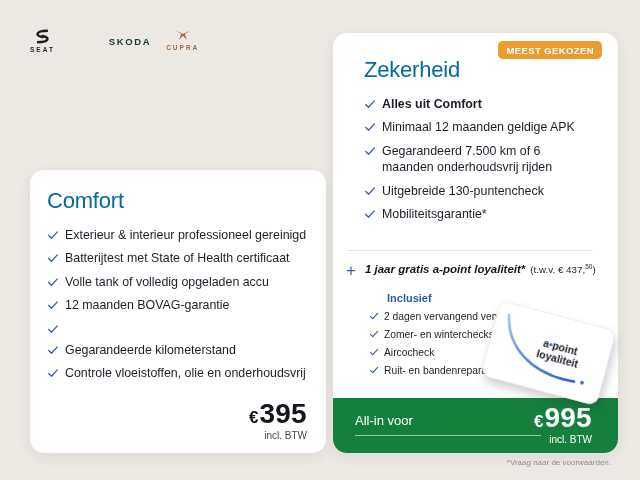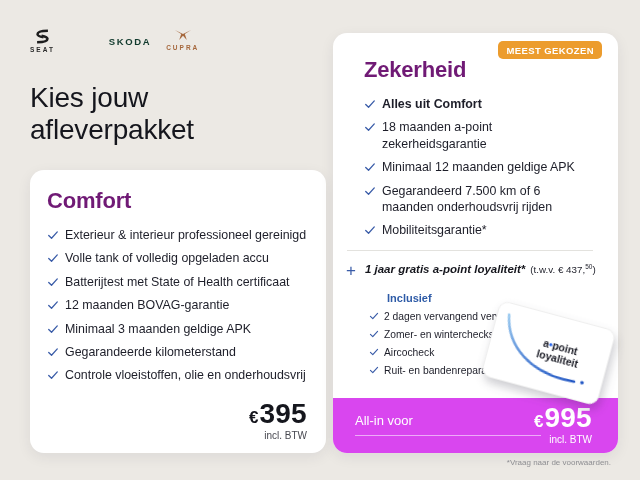--- a/index.html
+++ b/index.html
@@ -27,21 +27,21 @@
   }
 
   
   .card {
     position: absolute; background: #FFFFFF; border-radius: 14px;
     box-shadow: 0 4px 14px rgba(40,40,60,0.08);
   }
   .card-comfort { left: 30px; top: 170px; width: 296px; height: 283px; padding: 18px 17px; }
   .card-zekerheid { left: 333px; top: 33px; width: 285px; height: 420px; padding: 24px 31px; }
 
-  .card h2 { font-size: 22px; font-weight: 700; color: #701a75; letter-spacing: -0.2px; }
+  .card h2 { font-size: 22px; font-weight: 400; color: #0369a1; letter-spacing: -0.2px; }
 
   .checklist { list-style: none; margin-top: 13px; display: flex; flex-direction: column; gap: 7px; }
   .checklist li { display: flex; align-items: flex-start; gap: 6px; font-size: 12.4px; line-height: 1.32; color: #1D1E29; }
   .checklist li .check-icon { flex: 0 0 12px; width: 12px; height: 12px; margin-top: 2px; }
   .checklist li.strong span.txt { font-weight: 700; }
 
   
   .price-block { position: absolute; right: 19px; bottom: 12px; text-align: right; color: #15161D; }
   .price-amount { display: flex; align-items: baseline; justify-content: flex-end; }
   .price-amount .cur { font-size: 17px; font-weight: 600; margin-right: 1px; }
@@ -70,21 +70,21 @@
   .sub-list li .check-icon { flex: 0 0 10px; width: 10px; height: 10px; margin-top: 1px; }
 
   .loyalty-card {
     position: absolute; left: 155px; top: 281px; z-index: 2;
     transform: rotate(15deg);
     filter: drop-shadow(3px 5px 5px rgba(30,30,50,0.22));
   }
 
   .bluebar {
     position: absolute; left: 0; right: 0; bottom: 0; height: 55px; z-index: 1;
-    background: #d946ef; border-radius: 0 0 14px 14px; color: #fff;
+    background: #15803d; border-radius: 0 0 14px 14px; color: #fff;
   }
   .bluebar .allin-label { position: absolute; left: 22px; top: 15px; font-size: 13px; font-weight: 500; }
   .bluebar .rule { position: absolute; left: 22px; top: 37px; width: 186px; height: 1px; background: rgba(255,255,255,0.55); }
   .bluebar .price-amount { position: absolute; right: 26px; top: 4px; }
   .bluebar .cur { font-size: 17px; font-weight: 600; }
   .bluebar .amt { font-size: 28px; font-weight: 700; }
   .bluebar .price-note { position: absolute; right: 26px; top: 36px; font-size: 10px; color: #fff; }
 
   .disclaimer { position: absolute; right: 29px; top: 458px; font-size: 8px; color: #8E8E92; }
 </style>
@@ -105,57 +105,52 @@
       <span class="label">SKODA</span>
     </div>
     <div class="brand cupra">
       <svg width="18" height="13" viewBox="0 0 20 14">
         <path d="M1 1 l7 4.2 -2.2 6.8 4.2 -4.6 4.2 4.6 -2.2 -6.8 7 -4.2 -9 4.4 z" fill="#A5673C"></path>
       </svg>
       <span class="label">CUPRA</span>
     </div>
   </div>
 
-  <h1 class="page-title">
-    <span>Kies jouw</span><br>
-    <span>afleverpakket</span>
-  </h1>
 
   <section class="card card-comfort">
     <h2>Comfort</h2>
     <ul class="checklist">
       <li>
         <svg class="check-icon" viewBox="0 0 14 14">
             <path d="M2 7.5 L5.3 10.8 L12 3.4" fill="none" stroke="#3A5CA8" stroke-width="1.5" stroke-linecap="round" stroke-linejoin="round"></path>
           </svg>
         <span class="txt">Exterieur &amp; interieur professioneel gereinigd</span>
       </li>
       <li>
         <svg class="check-icon" viewBox="0 0 14 14">
             <path d="M2 7.5 L5.3 10.8 L12 3.4" fill="none" stroke="#3A5CA8" stroke-width="1.5" stroke-linecap="round" stroke-linejoin="round"></path>
           </svg>
+        <span class="txt">Batterijtest met State of Health certificaat</span>
+      </li>
+      <li>
+        <svg class="check-icon" viewBox="0 0 14 14">
+            <path d="M2 7.5 L5.3 10.8 L12 3.4" fill="none" stroke="#3A5CA8" stroke-width="1.5" stroke-linecap="round" stroke-linejoin="round"></path>
+          </svg>
         <span class="txt">Volle tank of volledig opgeladen accu</span>
       </li>
       <li>
         <svg class="check-icon" viewBox="0 0 14 14">
             <path d="M2 7.5 L5.3 10.8 L12 3.4" fill="none" stroke="#3A5CA8" stroke-width="1.5" stroke-linecap="round" stroke-linejoin="round"></path>
           </svg>
-        <span class="txt">Batterijtest met State of Health certificaat</span>
-      </li>
-      <li>
-        <svg class="check-icon" viewBox="0 0 14 14">
-            <path d="M2 7.5 L5.3 10.8 L12 3.4" fill="none" stroke="#3A5CA8" stroke-width="1.5" stroke-linecap="round" stroke-linejoin="round"></path>
-          </svg>
         <span class="txt">12 maanden BOVAG-garantie</span>
       </li>
       <li>
         <svg class="check-icon" viewBox="0 0 14 14">
             <path d="M2 7.5 L5.3 10.8 L12 3.4" fill="none" stroke="#3A5CA8" stroke-width="1.5" stroke-linecap="round" stroke-linejoin="round"></path>
           </svg>
-        <span class="txt">Minimaal 3 maanden geldige APK</span>
       </li>
       <li>
         <svg class="check-icon" viewBox="0 0 14 14">
             <path d="M2 7.5 L5.3 10.8 L12 3.4" fill="none" stroke="#3A5CA8" stroke-width="1.5" stroke-linecap="round" stroke-linejoin="round"></path>
           </svg>
         <span class="txt">Gegarandeerde kilometerstand</span>
       </li>
       <li>
         <svg class="check-icon" viewBox="0 0 14 14">
             <path d="M2 7.5 L5.3 10.8 L12 3.4" fill="none" stroke="#3A5CA8" stroke-width="1.5" stroke-linecap="round" stroke-linejoin="round"></path>
@@ -179,33 +174,33 @@
       <li class="strong">
         <svg class="check-icon" viewBox="0 0 14 14">
             <path d="M2 7.5 L5.3 10.8 L12 3.4" fill="none" stroke="#3A5CA8" stroke-width="1.5" stroke-linecap="round" stroke-linejoin="round"></path>
           </svg>
         <span class="txt">Alles uit Comfort</span>
       </li>
       <li>
         <svg class="check-icon" viewBox="0 0 14 14">
             <path d="M2 7.5 L5.3 10.8 L12 3.4" fill="none" stroke="#3A5CA8" stroke-width="1.5" stroke-linecap="round" stroke-linejoin="round"></path>
           </svg>
-        <span class="txt">18 maanden a-point zekerheidsgarantie</span>
-      </li>
-      <li>
-        <svg class="check-icon" viewBox="0 0 14 14">
-            <path d="M2 7.5 L5.3 10.8 L12 3.4" fill="none" stroke="#3A5CA8" stroke-width="1.5" stroke-linecap="round" stroke-linejoin="round"></path>
-          </svg>
         <span class="txt">Minimaal 12 maanden geldige APK</span>
       </li>
       <li>
         <svg class="check-icon" viewBox="0 0 14 14">
             <path d="M2 7.5 L5.3 10.8 L12 3.4" fill="none" stroke="#3A5CA8" stroke-width="1.5" stroke-linecap="round" stroke-linejoin="round"></path>
           </svg>
         <span class="txt">Gegarandeerd 7.500 km of 6 maanden onderhoudsvrij rijden</span>
+      </li>
+      <li>
+        <svg class="check-icon" viewBox="0 0 14 14">
+            <path d="M2 7.5 L5.3 10.8 L12 3.4" fill="none" stroke="#3A5CA8" stroke-width="1.5" stroke-linecap="round" stroke-linejoin="round"></path>
+          </svg>
+        <span class="txt">Uitgebreide 130-puntencheck</span>
       </li>
       <li>
         <svg class="check-icon" viewBox="0 0 14 14">
             <path d="M2 7.5 L5.3 10.8 L12 3.4" fill="none" stroke="#3A5CA8" stroke-width="1.5" stroke-linecap="round" stroke-linejoin="round"></path>
           </svg>
         <span class="txt">Mobiliteitsgarantie*</span>
       </li>
     </ul>
 
     <div class="divider"></div>

